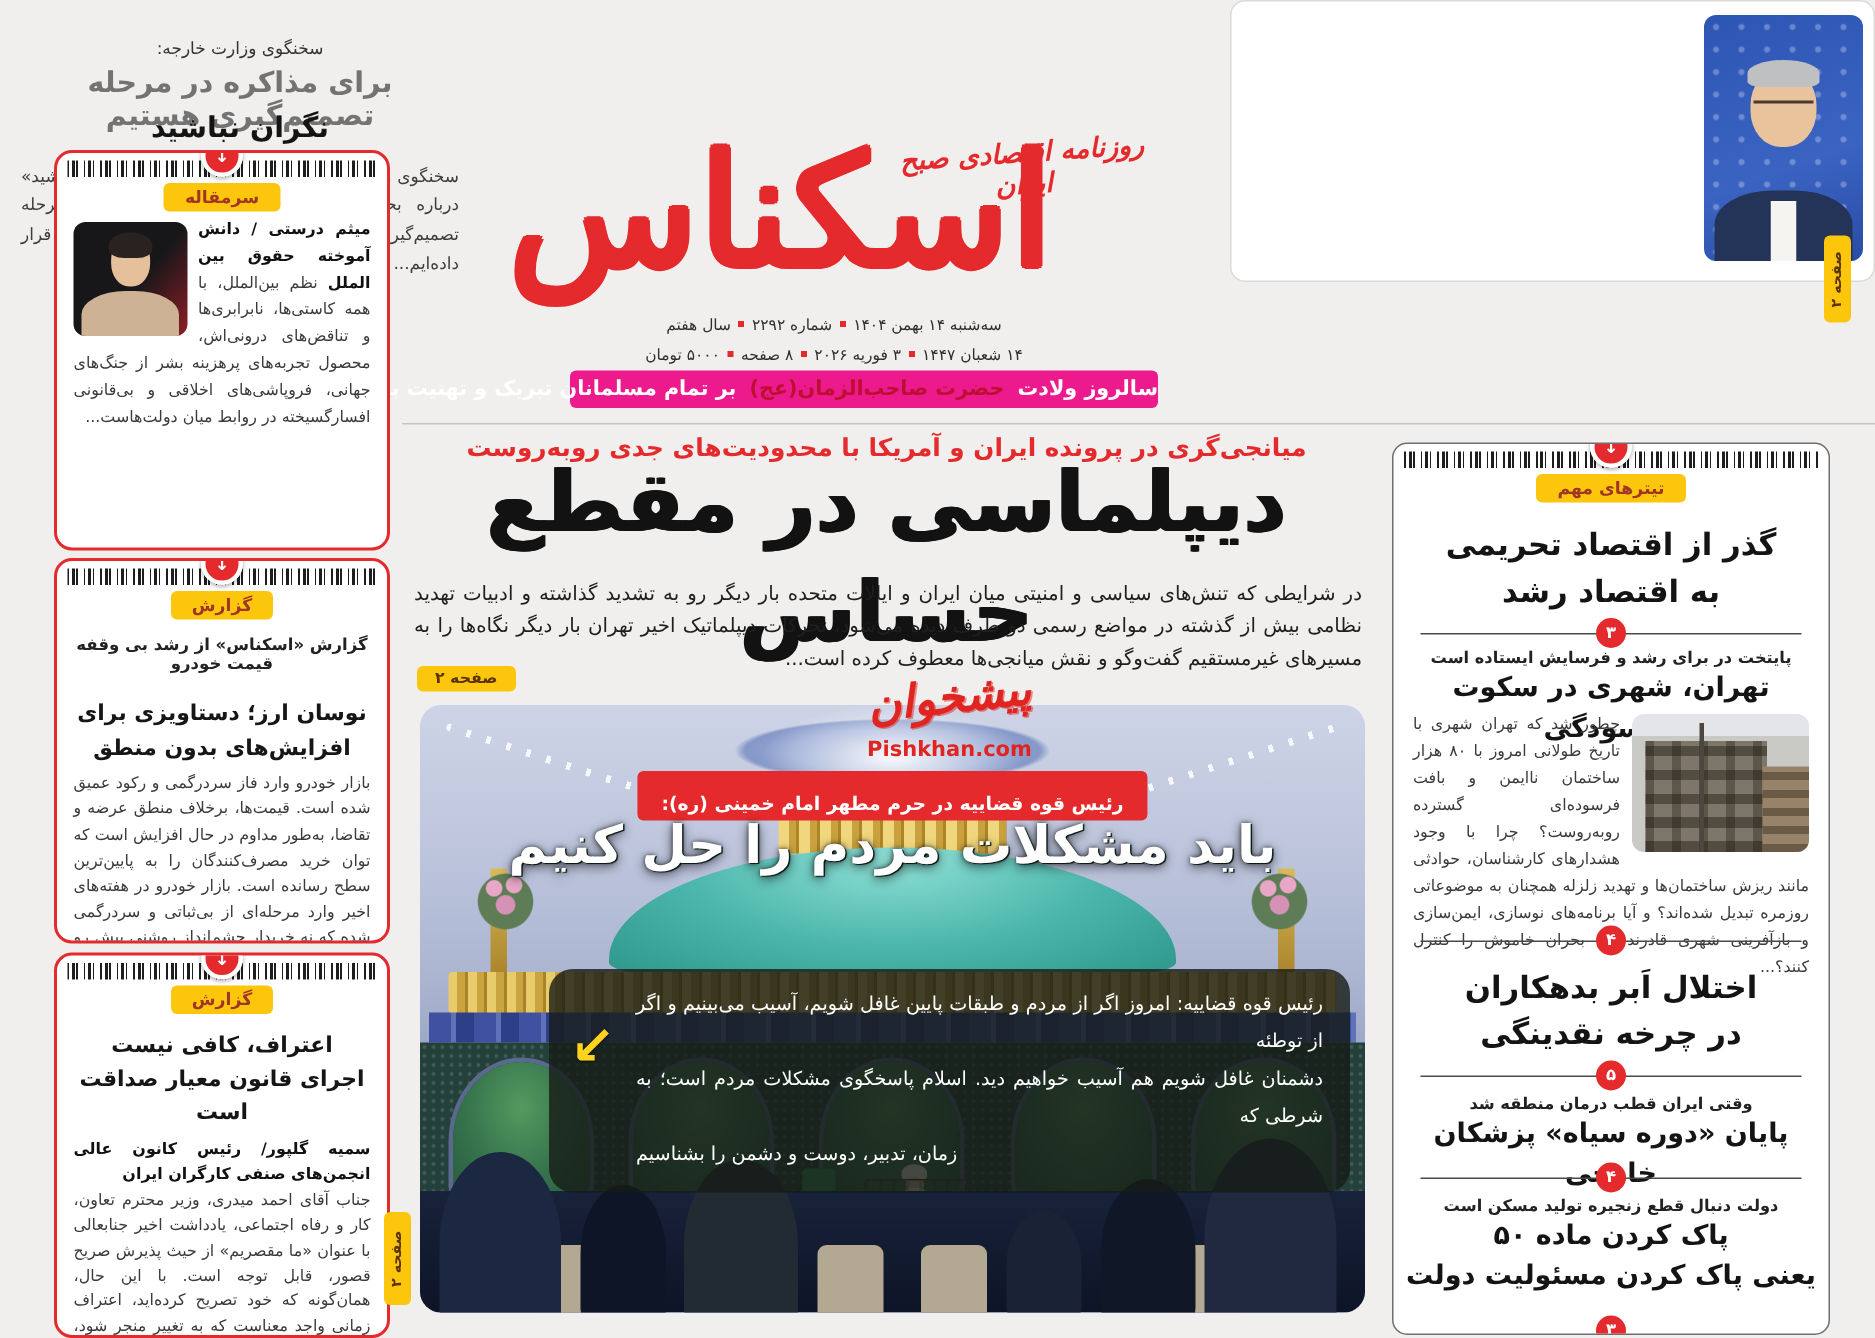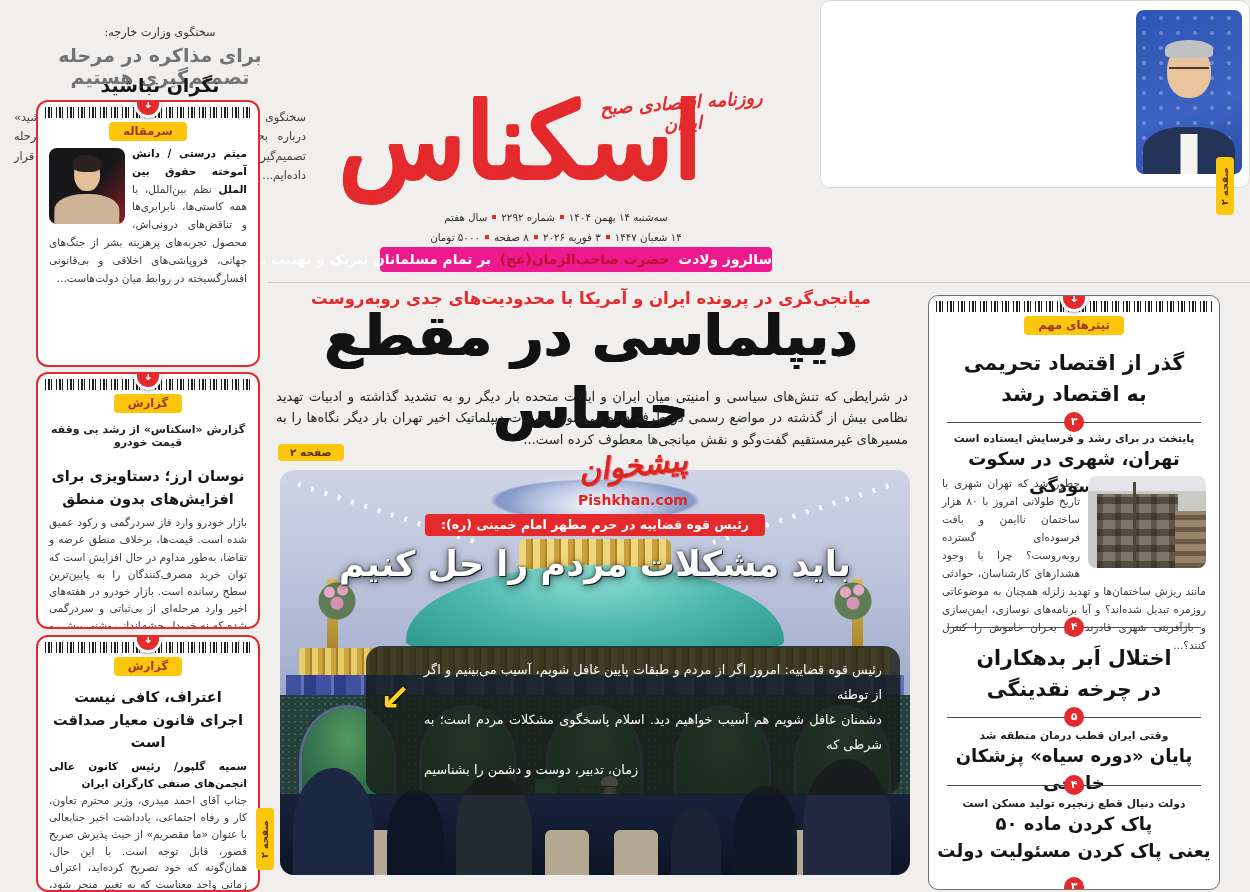--- a/index.html
+++ b/index.html
@@ -142,21 +142,21 @@
   .cleric-turban{position:absolute;left:51%;bottom:21.5%;width:17px;height:12px;background:#f2f1ec;border-radius:50% 50% 35% 35%;}
   .cleric-face{position:absolute;left:51.4%;bottom:19.8%;width:12px;height:10px;background:#ddb896;border-radius:45%;}
   .cleric-beard{position:absolute;left:51.2%;bottom:18.2%;width:14px;height:9px;background:#e9e7e2;border-radius:40% 40% 60% 60%;}
   .cleric-robe{position:absolute;left:49.4%;bottom:13.5%;width:36px;height:26px;background:#1c1c1f;border-radius:45% 45% 0 0;}
   .ph-flag{position:absolute;left:40.5%;bottom:8%;width:22px;height:64px;border-radius:3px;
       background:linear-gradient(180deg,#2e9456 0 33%,#f2f2ef 33% 66%,#cf2233 66% 100%);}
   .ph-flag::after{content:"";position:absolute;left:7px;top:27px;width:8px;height:8px;border-radius:50%;background:#cf2233;}
 
   
   .ribbon{position:absolute;left:50%;top:44px;transform:translateX(-50%);background:#e42a2c;color:#fff;
-          font-weight:bold;font-size:12.5px;padding:3px 16px 4px 16px;border-radius:4px;white-space:nowrap;z-index:6;}
+          font-weight:bold;font-size:12.5px;padding:14px 16px 4px 16px;border-radius:4px;white-space:nowrap;z-index:6;}
   .ph-hl{position:absolute;left:0;top:74px;width:100%;text-align:center;color:#fff;font-weight:bold;font-size:35px;z-index:6;
          text-shadow:0 2px 8px rgba(0,0,0,.65),0 0 3px rgba(0,0,0,.7),1px 1px 0 #1c3a36;}
   .quote{position:absolute;left:86px;top:176px;width:458px;background:rgba(22,28,22,.8);border-radius:16px;
          padding:12px 18px 12px 58px;z-index:6;color:#fff;font-size:12.8px;line-height:1.95;text-align:justify;}
   .quote .last{text-align:left;}
   .q-arrow{position:absolute;left:14px;top:34px;color:#ffd21e;font-size:36px;font-weight:bold;line-height:1;
            text-shadow:0 1px 2px rgba(0,0,0,.5);}
   .q-arrow::before{content:"↙";}
 
   

